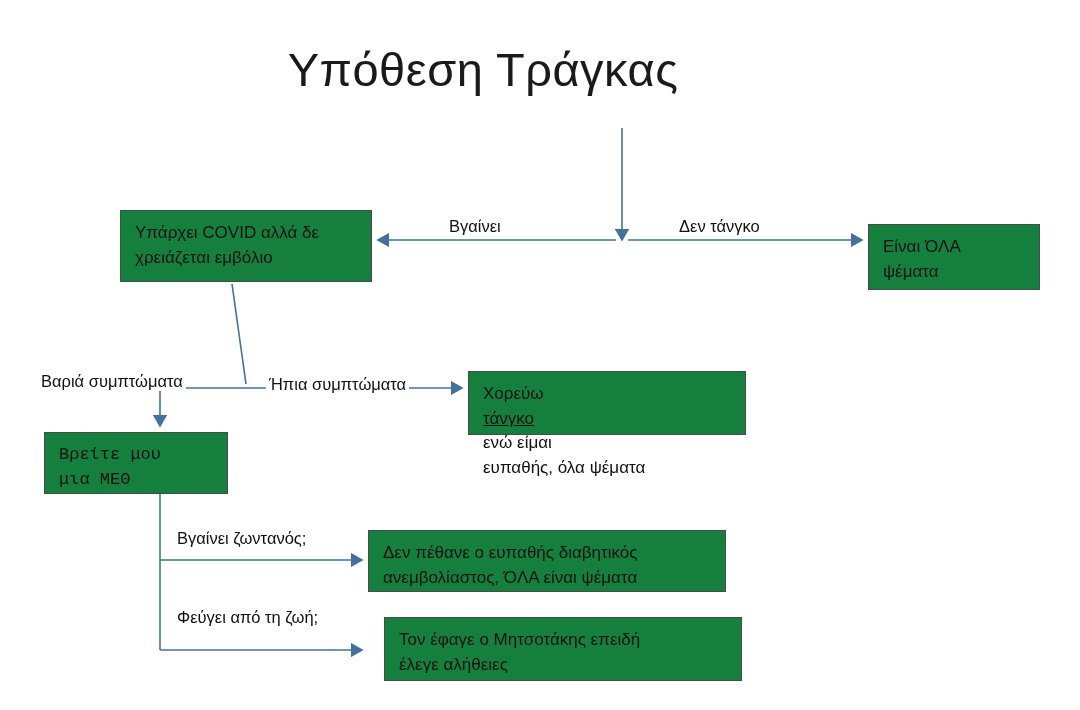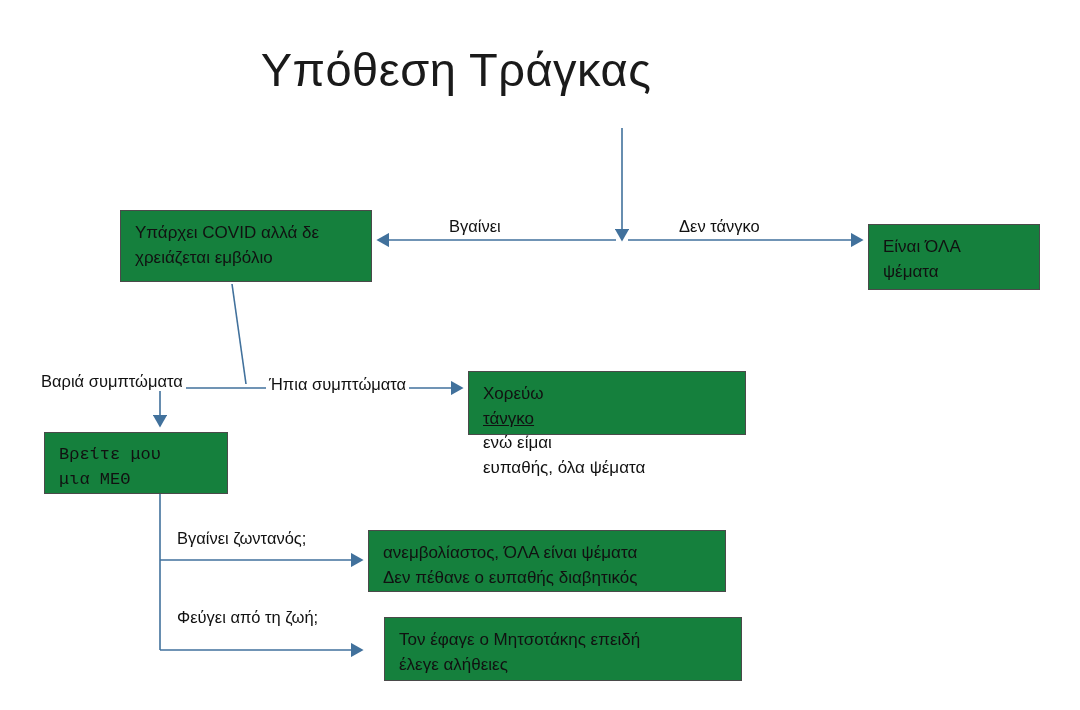--- a/index.html
+++ b/index.html
@@ -29,20 +29,21 @@
     position: absolute;
     left: 0;
     top: 42px;
     width: 912px;
     text-align: center;
     font-size: 47px;
     font-weight: 400;
     letter-spacing: 0.5px;
     color: #1a1a1a;
     white-space: nowrap;
+    padding-left: 27px;
   }
   .node {
     position: absolute;
     box-sizing: border-box;
     border: 1px solid #4a4a4a;
     background: #15803d;
     font-size: 17px;
     line-height: 1.45;
     color: #111111;
     padding: 10px 12px 10px 14px;
@@ -121,22 +122,22 @@
   <div class="node" id="node-tango">
     <span>
         <span>Χορεύω </span>
         <span class="underline">τάνγκο</span>
         <span> ενώ είμαι</span>
       </span>
     <span>ευπαθής, όλα ψέματα</span>
   </div>
 
   <div class="node" id="node-alive">
+    <span>Δεν πέθανε ο ευπαθής διαβητικός</span>
     <span>ανεμβολίαστος, ΌΛΑ είναι ψέματα</span>
-    <span>Δεν πέθανε ο ευπαθής διαβητικός</span>
   </div>
 
   <div class="node" id="node-dead">
     <span>Τον έφαγε ο Μητσοτάκης επειδή</span>
     <span>έλεγε αλήθειες</span>
   </div>
 
   <div class="edge-label" style="left:446px; top:217px;">Βγαίνει</div>
   <div class="edge-label" style="left:676px; top:217px;">Δεν τάνγκο</div>
   <div class="edge-label" style="left:38px; top:372px;">Βαριά συμπτώματα</div>

